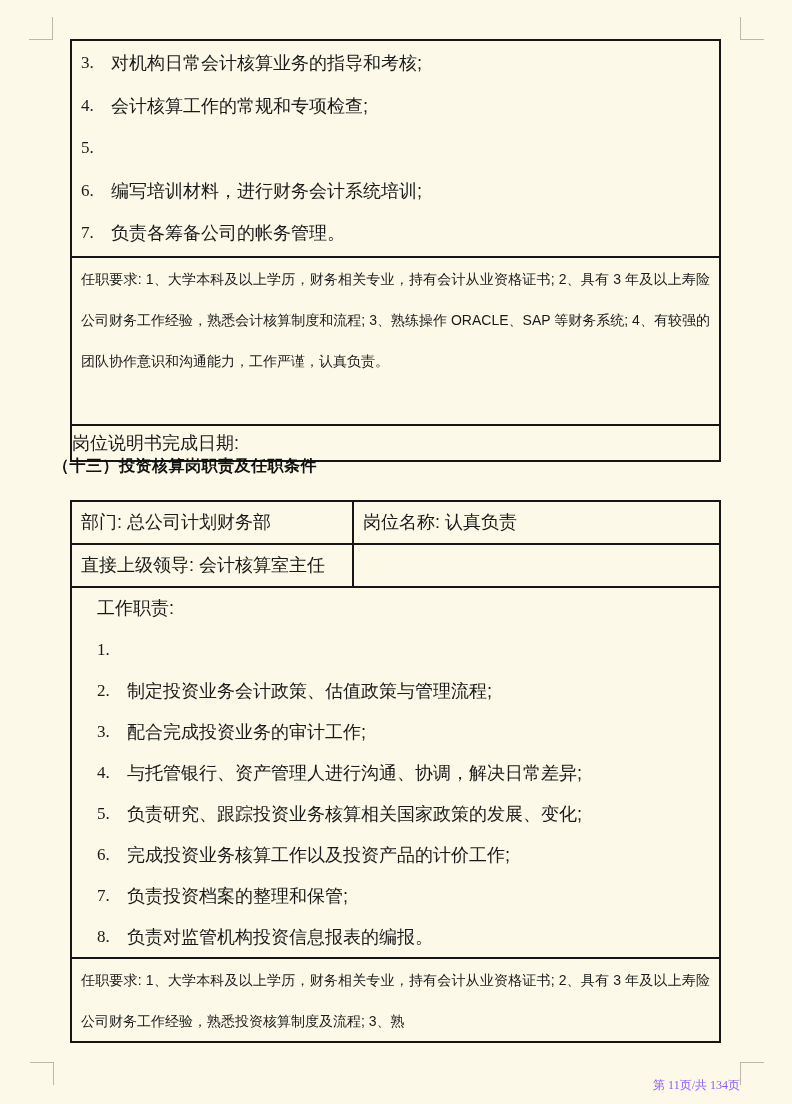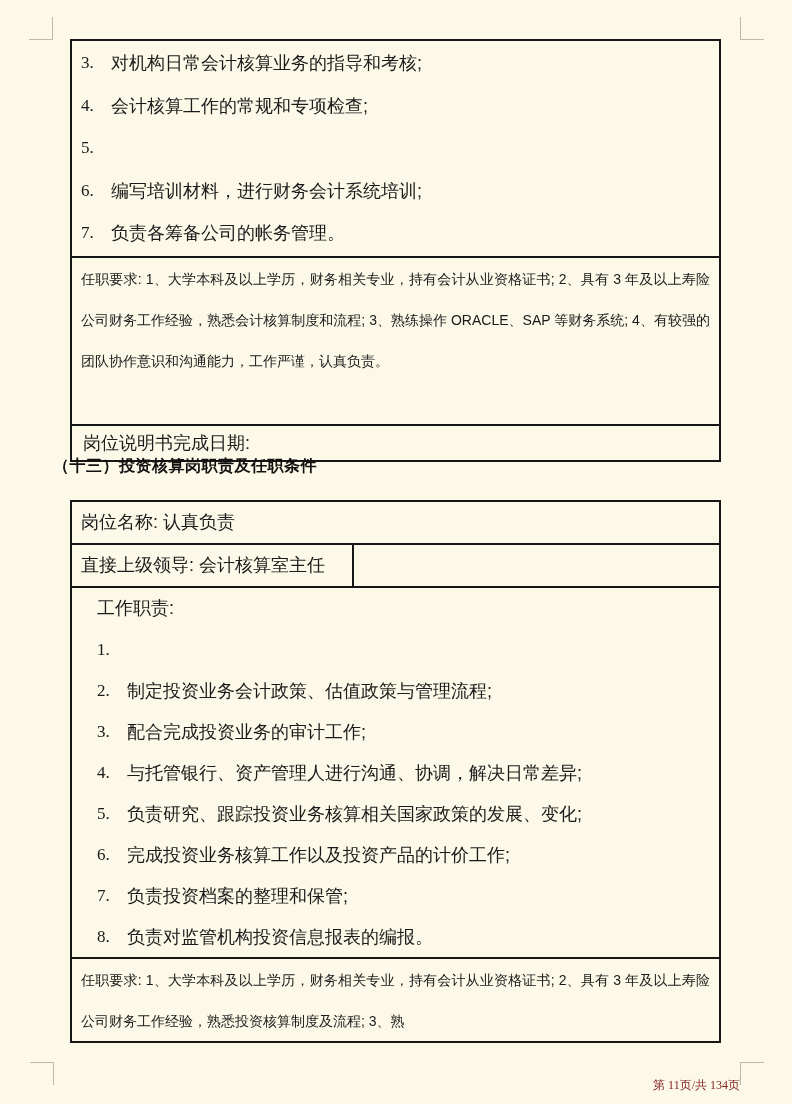--- a/index.html
+++ b/index.html
@@ -63,21 +63,21 @@
   .r-req { height: 164px; padding: 1px 9px; overflow: hidden; }
   .r-req p, .r-req2 p {
     margin: 0;
     font-size: 14px;
     line-height: 41px;
     text-align: justify;
   }
   .r-date {
     height: 34px;
     line-height: 34px;
-    padding: 0 11px;
+    padding: 0 0;
     font-size: 18px;
   }
 
   .heading {
     position: absolute;
     left: 53px;
     top: 456px;
     margin: 0;
     font-size: 16px;
     font-weight: bold;
@@ -108,21 +108,21 @@
   .r-duties .item { height: 41px; }
 
   .r-req2 { height: 80px; padding: 1px 9px; overflow: hidden; }
 
   .footer {
     position: absolute;
     top: 1077px;
     right: 52px;
     font-family: "Liberation Serif", "DejaVu Serif", serif;
     font-size: 12px;
-    color: #7f1d1d;
+    color: #8b5cf6;
     white-space: nowrap;
   }
 </style>
 </head>
 <body>
 
 <div class="page">
 
   <div class="mark mark-tl"></div>
   <div class="mark mark-tr"></div>
@@ -156,20 +156,21 @@
     </div>
     <div class="row r-date">
       <span>岗位说明书完成日期:</span>
     </div>
   </div>
 
   <h2 class="heading">（十三）投资核算岗职责及任职条件</h2>
 
   <div class="tbl tbl2">
     <div class="row cells">
+      <div class="cell cell-l">部门: 总公司计划财务部</div>
       <div class="cell cell-r">岗位名称: 认真负责</div>
     </div>
     <div class="row cells">
       <div class="cell cell-l">直接上级领导: 会计核算室主任</div>
     </div>
     <div class="row r-duties">
       <div class="duties-title">工作职责:</div>
       <div class="item">
         <span class="num">1.</span>
       </div>

